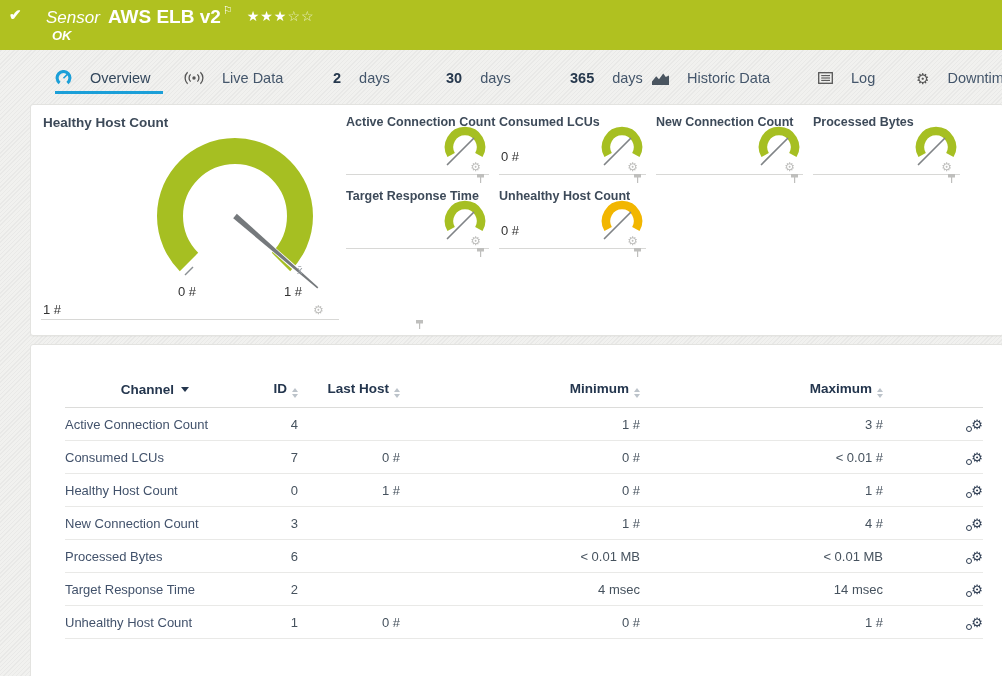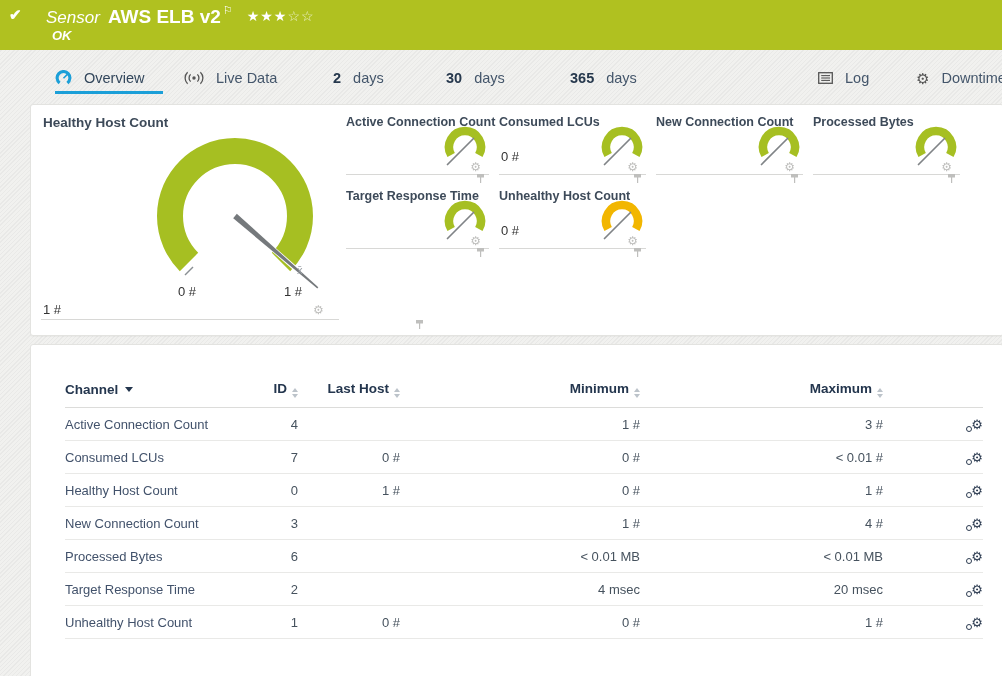--- a/index.html
+++ b/index.html
@@ -13,21 +13,21 @@
   .hdr .check{position:absolute;left:9px;top:6px;font-size:15px;font-weight:bold;}
   .hdr .line1{position:absolute;left:46px;top:4px;white-space:nowrap;}
   .hdr .kind{font-style:italic;font-size:17px;margin-right:8px;}
   .hdr .name{font-weight:bold;font-size:19px;}
   .hdr .flag{font-size:11px;vertical-align:9px;margin-left:2px;}
   .hdr .stars{font-size:14px;letter-spacing:1px;margin-left:14px;vertical-align:2px;}
   .hdr .stars .empty{opacity:.75;}
   .hdr .status{position:absolute;left:52px;top:28px;font-weight:bold;font-size:13px;font-style:italic;}
   
   .tabs{position:absolute;left:0;top:64px;width:1002px;height:31px;}
-  .tab{position:absolute;top:0;height:28px;display:inline-flex;align-items:center;gap:12px;
+  .tab{position:absolute;top:0;height:28px;display:inline-flex;align-items:center;gap:18px;
        font-size:14.5px;color:#44566b;cursor:pointer;white-space:nowrap;}
   .tab .num{font-weight:bold;color:#26384d;}
   .tab.active{color:#33475c;}
   .tab-underline{position:absolute;left:55px;top:27px;width:108px;height:3px;background:var(--blue,#1b9fd8);}
   .ticon{display:inline-block;line-height:0;}
   
   .panel{position:absolute;background:#fff;border:1px solid #e3e3e0;border-radius:3px;box-shadow:0 1px 1px rgba(0,0,0,.03);}
   #panel-gauges{left:30px;top:104px;width:972px;height:230px;}
   #panel-table{left:30px;top:344px;width:972px;height:340px;}
   
@@ -51,21 +51,21 @@
   .arc{stroke:var(--gauge-green,#a6bf22);fill:none;}
   .cell.yellow .arc{stroke:var(--gauge-yellow,#f2b600);}
   .needle{stroke:#808487;stroke-linecap:round;fill:none;}
   .ncut{stroke:#fff;fill:none;}
   .ntick{stroke:#8a8f93;fill:none;}
   
   table.ch{border-collapse:collapse;table-layout:fixed;margin:36px 0 0 34px;width:918px;font-size:13px;color:#3e4c5c;}
   table.ch col.c-ch{width:180px;} table.ch col.c-id{width:53px;} table.ch col.c-lv{width:102px;}
   table.ch col.c-min{width:240px;} table.ch col.c-max{width:243px;} table.ch col.c-set{width:100px;}
   table.ch th{font-size:13.5px;font-weight:bold;color:#24364e;text-align:right;padding:0 0 9px 0;border-bottom:1px solid #dcdcda;white-space:nowrap;}
-  table.ch th.l{text-align:left;}
+  table.ch th.l{text-align:center;}
   table.ch td{height:32px;border-bottom:1px solid #e9e9e7;padding:0;white-space:nowrap;}
   td.c-id,td.c-lv,td.c-min,td.c-max{text-align:right;color:#46525e;}
   td.c-ch{color:#42526b;}
   td.c-set{text-align:right;padding-right:58px;}
   .sort{display:inline-flex;flex-direction:column;margin-left:5px;vertical-align:1px;}
   .sort i{display:block;width:0;height:0;border-left:3.5px solid transparent;border-right:3.5px solid transparent;}
   .sort .up{border-bottom:4px solid #bcc3ca;margin-bottom:2px;}
   .sort .dn{border-top:4px solid #bcc3ca;}
   .sortdn{display:inline-block;width:0;height:0;border-left:4.5px solid transparent;border-right:4.5px solid transparent;border-top:5px solid #24364e;margin-left:7px;vertical-align:2px;}
   .chset{position:relative;display:inline-block;font-size:13px;color:#2e3d52;line-height:1;cursor:pointer;}
@@ -110,20 +110,28 @@
       <span class="num">2</span>
       <span>days</span>
     </span>
     <span class="tab" style="left:446px">
       <span class="num">30</span>
       <span>days</span>
     </span>
     <span class="tab" style="left:570px">
       <span class="num">365</span>
       <span>days</span>
+    </span>
+    <span class="tab" style="left:652px">
+      <span class="ticon">
+        <svg width="17" height="13" viewBox="0 0 17 13">
+            <path d="M0 13 L0 9.5 4.2 4.2 7 7.2 11.2 1.4 13.8 5 17 3.4 17 13 Z" fill="#4a5560"></path>
+          </svg>
+      </span>
+      <span>Historic Data</span>
     </span>
     <span class="tab" style="left:818px">
       <span class="ticon">
         <svg width="15" height="12" viewBox="0 0 15 12">
             <rect x="0.7" y="0.7" width="13.6" height="10.6" fill="none" stroke="#555" stroke-width="1.3"></rect>
             <line x1="3.2" y1="3.6" x2="12" y2="3.6" stroke="#555" stroke-width="1.1"></line>
             <line x1="3.2" y1="6" x2="12" y2="6" stroke="#555" stroke-width="1.1"></line>
             <line x1="3.2" y1="8.4" x2="12" y2="8.4" stroke="#555" stroke-width="1.1"></line>
           </svg>
       </span>
@@ -347,21 +355,21 @@
     <td class="c-min">&lt; 0.01 MB</td>
     <td class="c-max">&lt; 0.01 MB</td>
     <td class="c-set"><span class="chset">⚙<i class="subdot"></i></span></td>
   </tr>
 
   <tr>
     <td class="c-ch">Target Response Time</td>
     <td class="c-id">2</td>
     <td class="c-lv"></td>
     <td class="c-min">4 msec</td>
-    <td class="c-max">20 msec</td>
+    <td class="c-max">14 msec</td>
     <td class="c-set"><span class="chset">⚙<i class="subdot"></i></span></td>
   </tr>
 
   <tr>
     <td class="c-ch">Unhealthy Host Count</td>
     <td class="c-id">1</td>
     <td class="c-lv">0 #</td>
     <td class="c-min">0 #</td>
     <td class="c-max">1 #</td>
     <td class="c-set"><span class="chset">⚙<i class="subdot"></i></span></td>

